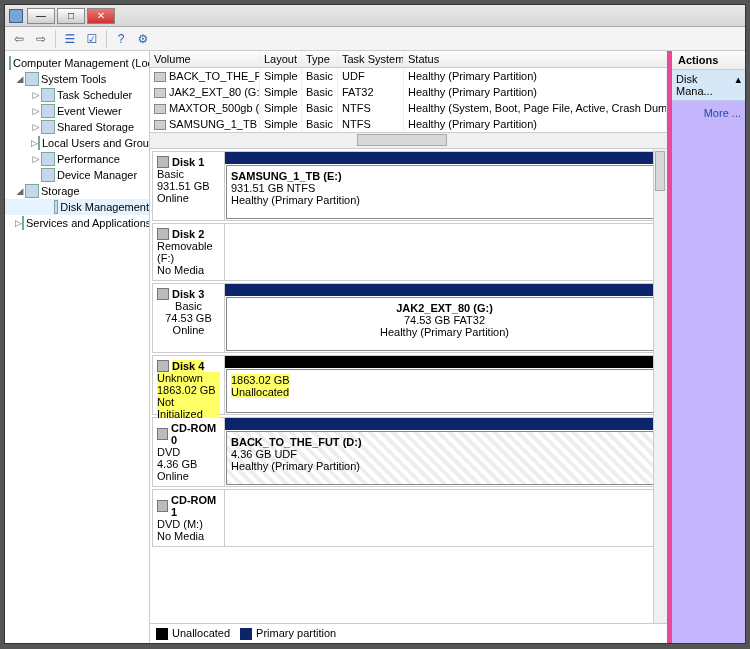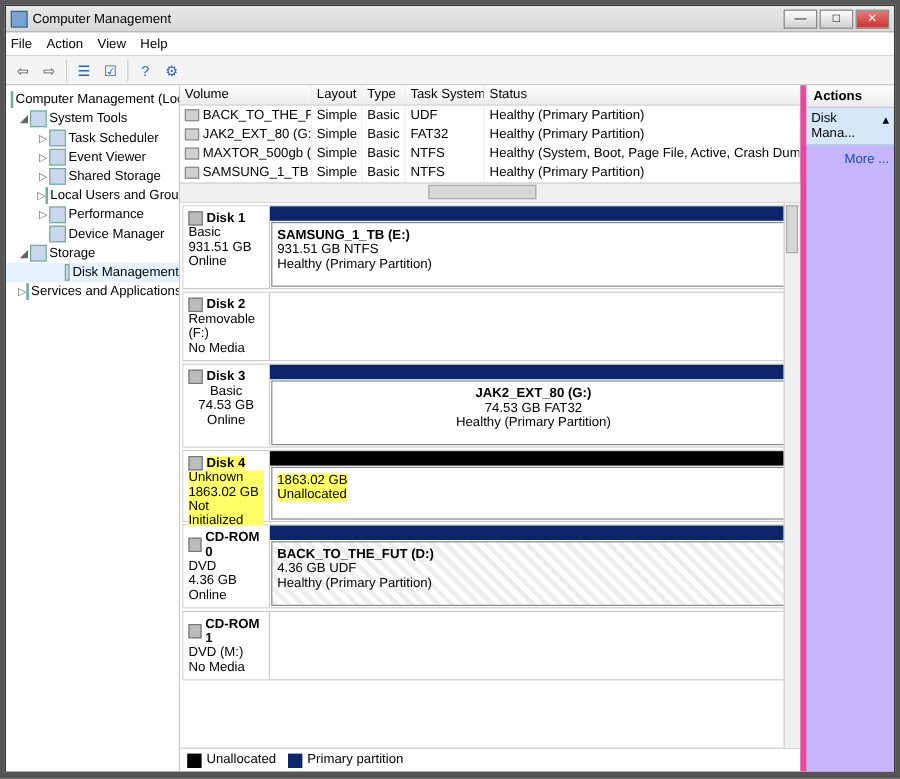--- a/index.html
+++ b/index.html
@@ -56,32 +56,25 @@
 .ahdr { background: linear-gradient(#fdfdfd,#ececec); padding:3px 6px; border-bottom:1px solid #ccc; font-weight:bold;}
 .asub { background:#d6e7f7; padding:3px 4px; border-bottom:1px solid #b8cde4; display:flex; justify-content:space-between;}
 .amore { padding:6px 4px; text-align:right; color:#1a4ba0;}
 </style>
 </head>
 <body>
 
 <div class="window">
   <div class="titlebar">
     <span class="icon"></span>
-    <span class="title">Computer Management</span>
     <div class="winbtns">
       <div class="winbtn">—</div>
       <div class="winbtn">□</div>
       <div class="winbtn close">✕</div>
     </div>
-  </div>
-  <div class="menubar">
-    <span>File</span>
-    <span>Action</span>
-    <span>View</span>
-    <span>Help</span>
   </div>
   <div class="toolbar">
     <div class="tbtn">⇦</div>
     <div class="tbtn">⇨</div>
     <div class="sep"></div>
     <div class="tbtn enabled">☰</div>
     <div class="tbtn enabled">☑</div>
     <div class="sep"></div>
     <div class="tbtn enabled">?</div>
     <div class="tbtn enabled">⚙</div>

